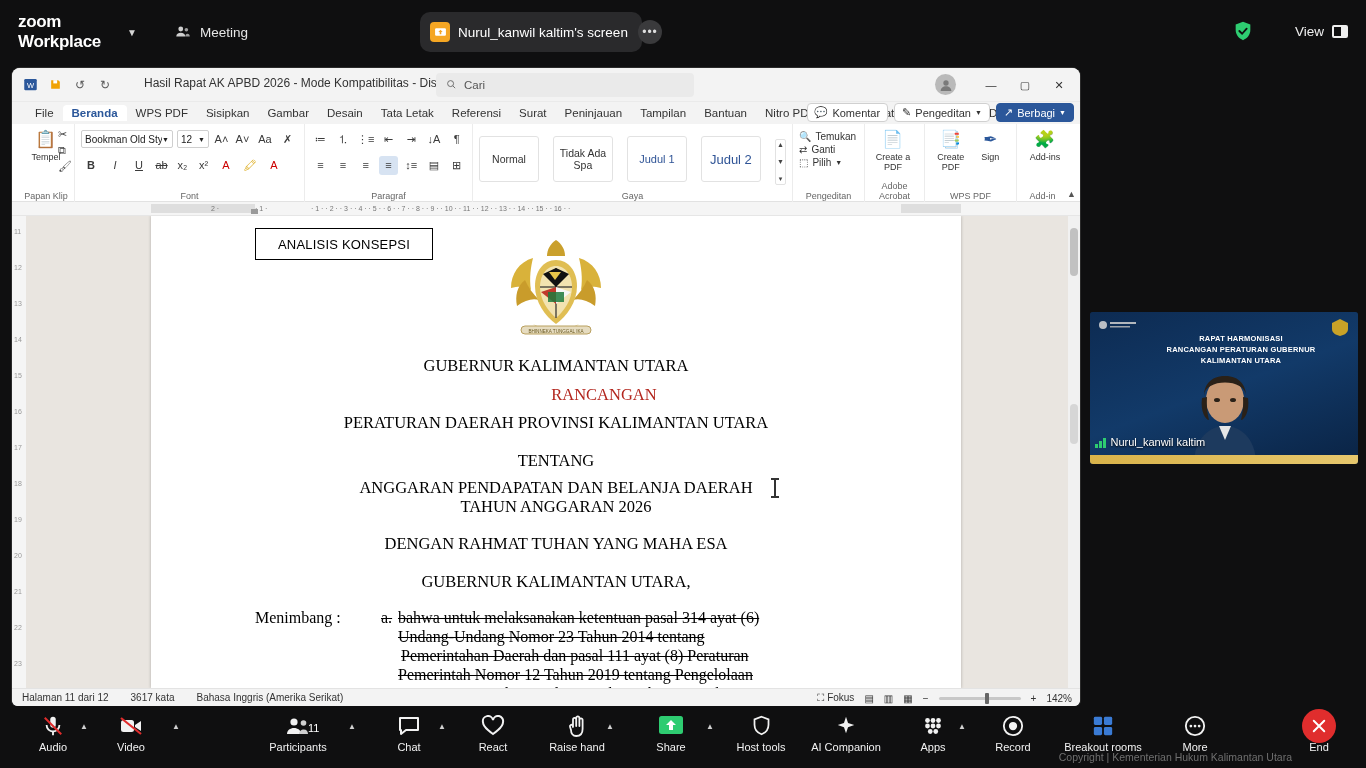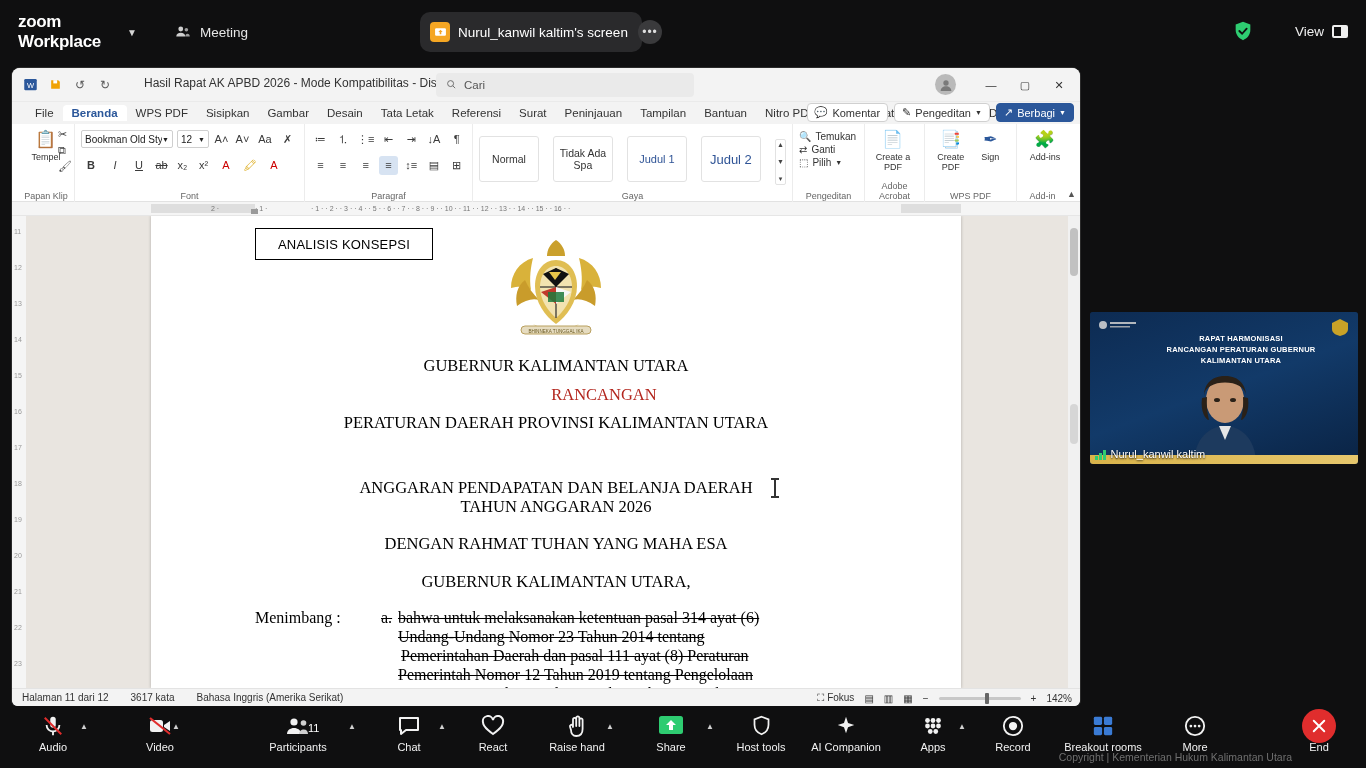--- a/index.html
+++ b/index.html
@@ -238,21 +238,21 @@
   .slide-title {
     position: absolute; left: 66px; top: 22px; width: 170px; text-align: center;
     color: #fff; font-size: 7.5px; font-weight: bold; line-height: 1.45; letter-spacing: .2px;
   }
   .slide-logos { position: absolute; left: 8px; top: 7px; width: 40px; height: 14px; opacity: .85; }
   .slide-logo-r { position: absolute; right: 8px; top: 6px; width: 20px; height: 18px; }
   .cam-person {
     position: absolute; left: 96px; top: 52px; width: 78px; height: 100px;
   }
   .thumb-name {
-    position: absolute; left: 5px; bottom: 4px; display: flex; align-items: center; gap: 5px;
+    position: absolute; left: 5px; bottom: 16px; display: flex; align-items: center; gap: 5px;
     color: #fff; font-size: 11px; text-shadow: 0 1px 2px #000;
   }
   .thumb-bars { display: flex; align-items: flex-end; gap: 1.5px; height: 11px; }
   .thumb-bars i { width: 2.5px; background: #2ecc71; display: block; }
   .thumb-strip {
     position: absolute; left: 0; bottom: 0; width: 100%; height: 9px;
     background: linear-gradient(90deg,#d9b34a,#e6c76d);
   }
 
   
@@ -594,20 +594,21 @@
             <path d="M30 92 C40 100 66 100 76 92 C68 98 38 98 30 92 Z" fill="#caa02c"></path>
             <rect x="18" y="94" width="70" height="8" rx="4" fill="#e6dcc0" stroke="#b9a05f" stroke-width="1"></rect>
             <text x="53" y="101" font-size="4.6" fill="#6b5a21" text-anchor="middle" font-family="Liberation Sans">BHINNEKA TUNGGAL IKA</text>
           </g>
         </svg>
       </div>
 
       <div class="doc-line" style="top:140px;">GUBERNUR KALIMANTAN UTARA</div>
       <div class="doc-line doc-red" style="top:169px;margin-left:48px;">RANCANGAN</div>
       <div class="doc-line" style="top:197px;">PERATURAN DAERAH PROVINSI KALIMANTAN UTARA</div>
+      <div class="doc-line" style="top:235px;">TENTANG</div>
       <div class="doc-line" style="top:262px;">ANGGARAN PENDAPATAN DAN BELANJA DAERAH</div>
       <div class="doc-line" style="top:281px;">TAHUN ANGGARAN 2026</div>
       <div class="doc-line" style="top:318px;">DENGAN RAHMAT TUHAN YANG MAHA ESA</div>
       <div class="doc-line" style="top:356px;">GUBERNUR KALIMANTAN UTARA,</div>
 
       <div class="doc-para" style="left:104px;top:393px;">Menimbang :</div>
       <div class="doc-para strike" style="left:230px;top:393px;">a.</div>
       <div class="doc-para strike" style="left:247px;top:393px;width:478px;text-align:justify;">bahwa untuk melaksanakan ketentuan pasal 314 ayat (6)</div>
       <div class="doc-para strike" style="left:247px;top:412px;width:478px;">Undang-Undang Nomor 23 Tahun 2014 tentang</div>
       <div class="doc-para strike" style="left:250px;top:431px;width:478px;">Pemerintahan Daerah dan pasal 111 ayat (8) Peraturan</div>
@@ -693,21 +694,21 @@
           <rect x="9" y="2" width="6" height="12" rx="3" fill="#f2f2f2"></rect>
           <path d="M5 11a7 7 0 0 0 14 0" stroke="#f2f2f2" stroke-width="2" fill="none"></path>
           <path d="M12 18v4" stroke="#f2f2f2" stroke-width="2"></path>
           <path d="M3 3l18 18" stroke="#e02d2d" stroke-width="2.2"></path>
         </svg>
     </span>
     <span class="lbl">Audio</span>
   </div>
   <span class="bb-caret" style="left:80px;">▲</span>
 
-  <div class="bb-item" style="left:117px;">
+  <div class="bb-item" style="left:88px;">
     <span class="ic">
       <svg width="24" height="20" viewBox="0 0 24 18">
           <rect x="2" y="3" width="13" height="12" rx="2.5" fill="#f2f2f2"></rect>
           <path d="M16 8l6-4v10l-6-4z" fill="#f2f2f2"></path>
           <path d="M2 1l20 16" stroke="#e02d2d" stroke-width="2.2"></path>
         </svg>
     </span>
     <span class="lbl">Video</span>
   </div>
   <span class="bb-caret" style="left:172px;">▲</span>

